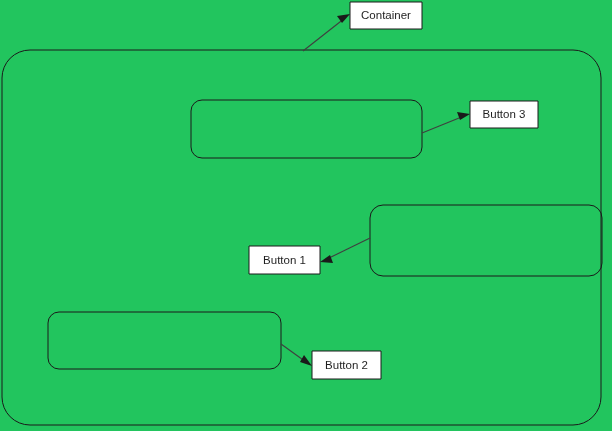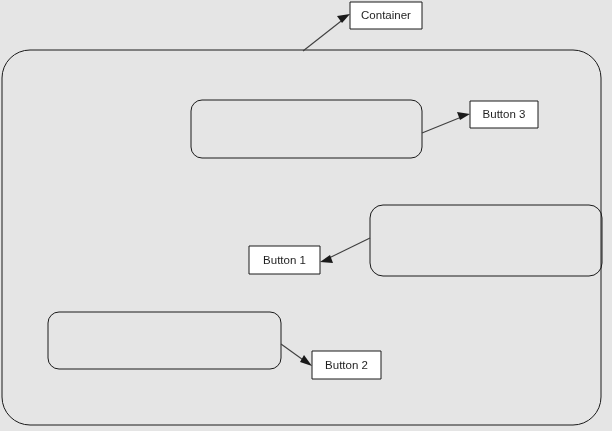--- a/index.html
+++ b/index.html
@@ -11,21 +11,21 @@
   body {
     width: 612px;
     height: 431px;
     font-family: "Liberation Sans", sans-serif;
     overflow: hidden;
   }
   #canvas-root {
     position: relative;
     width: 612px;
     height: 431px;
-    background: #e5e5e5;
+    background: #22c55e;
   }
   #diagram-svg {
     position: absolute;
     left: 0;
     top: 0;
     width: 612px;
     height: 431px;
     display: block;
   }
   .shape-stroke {

